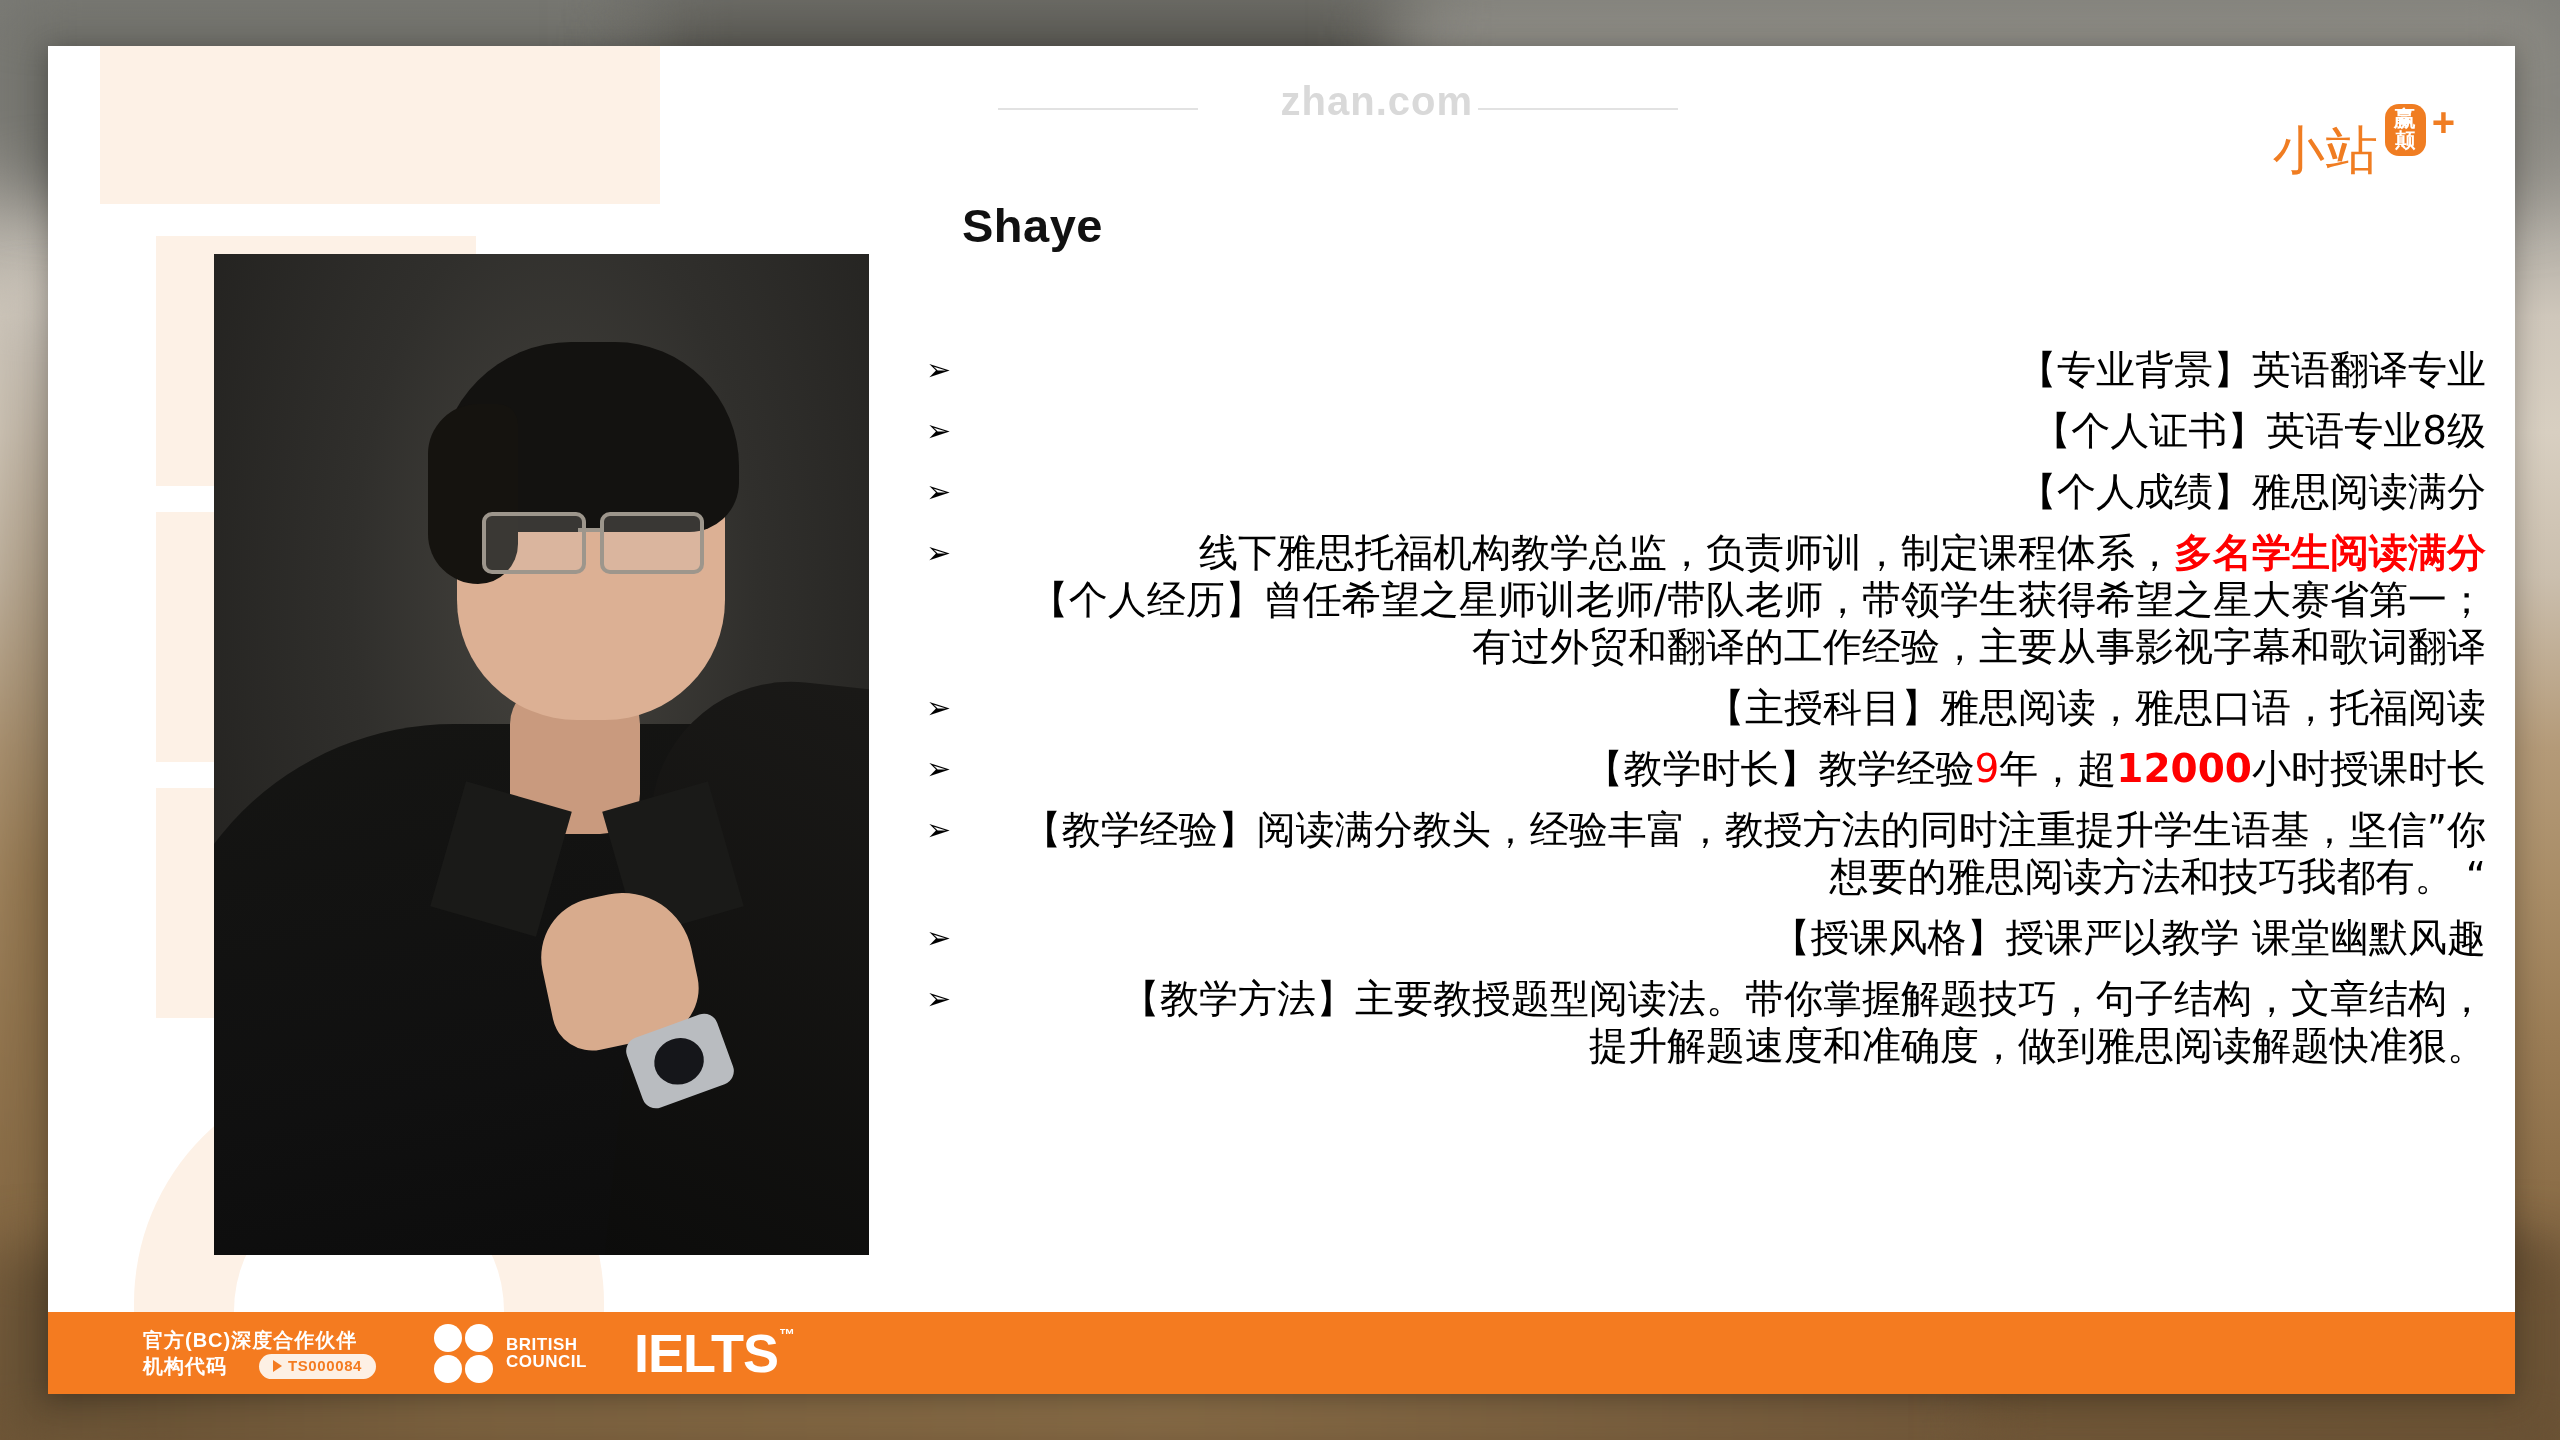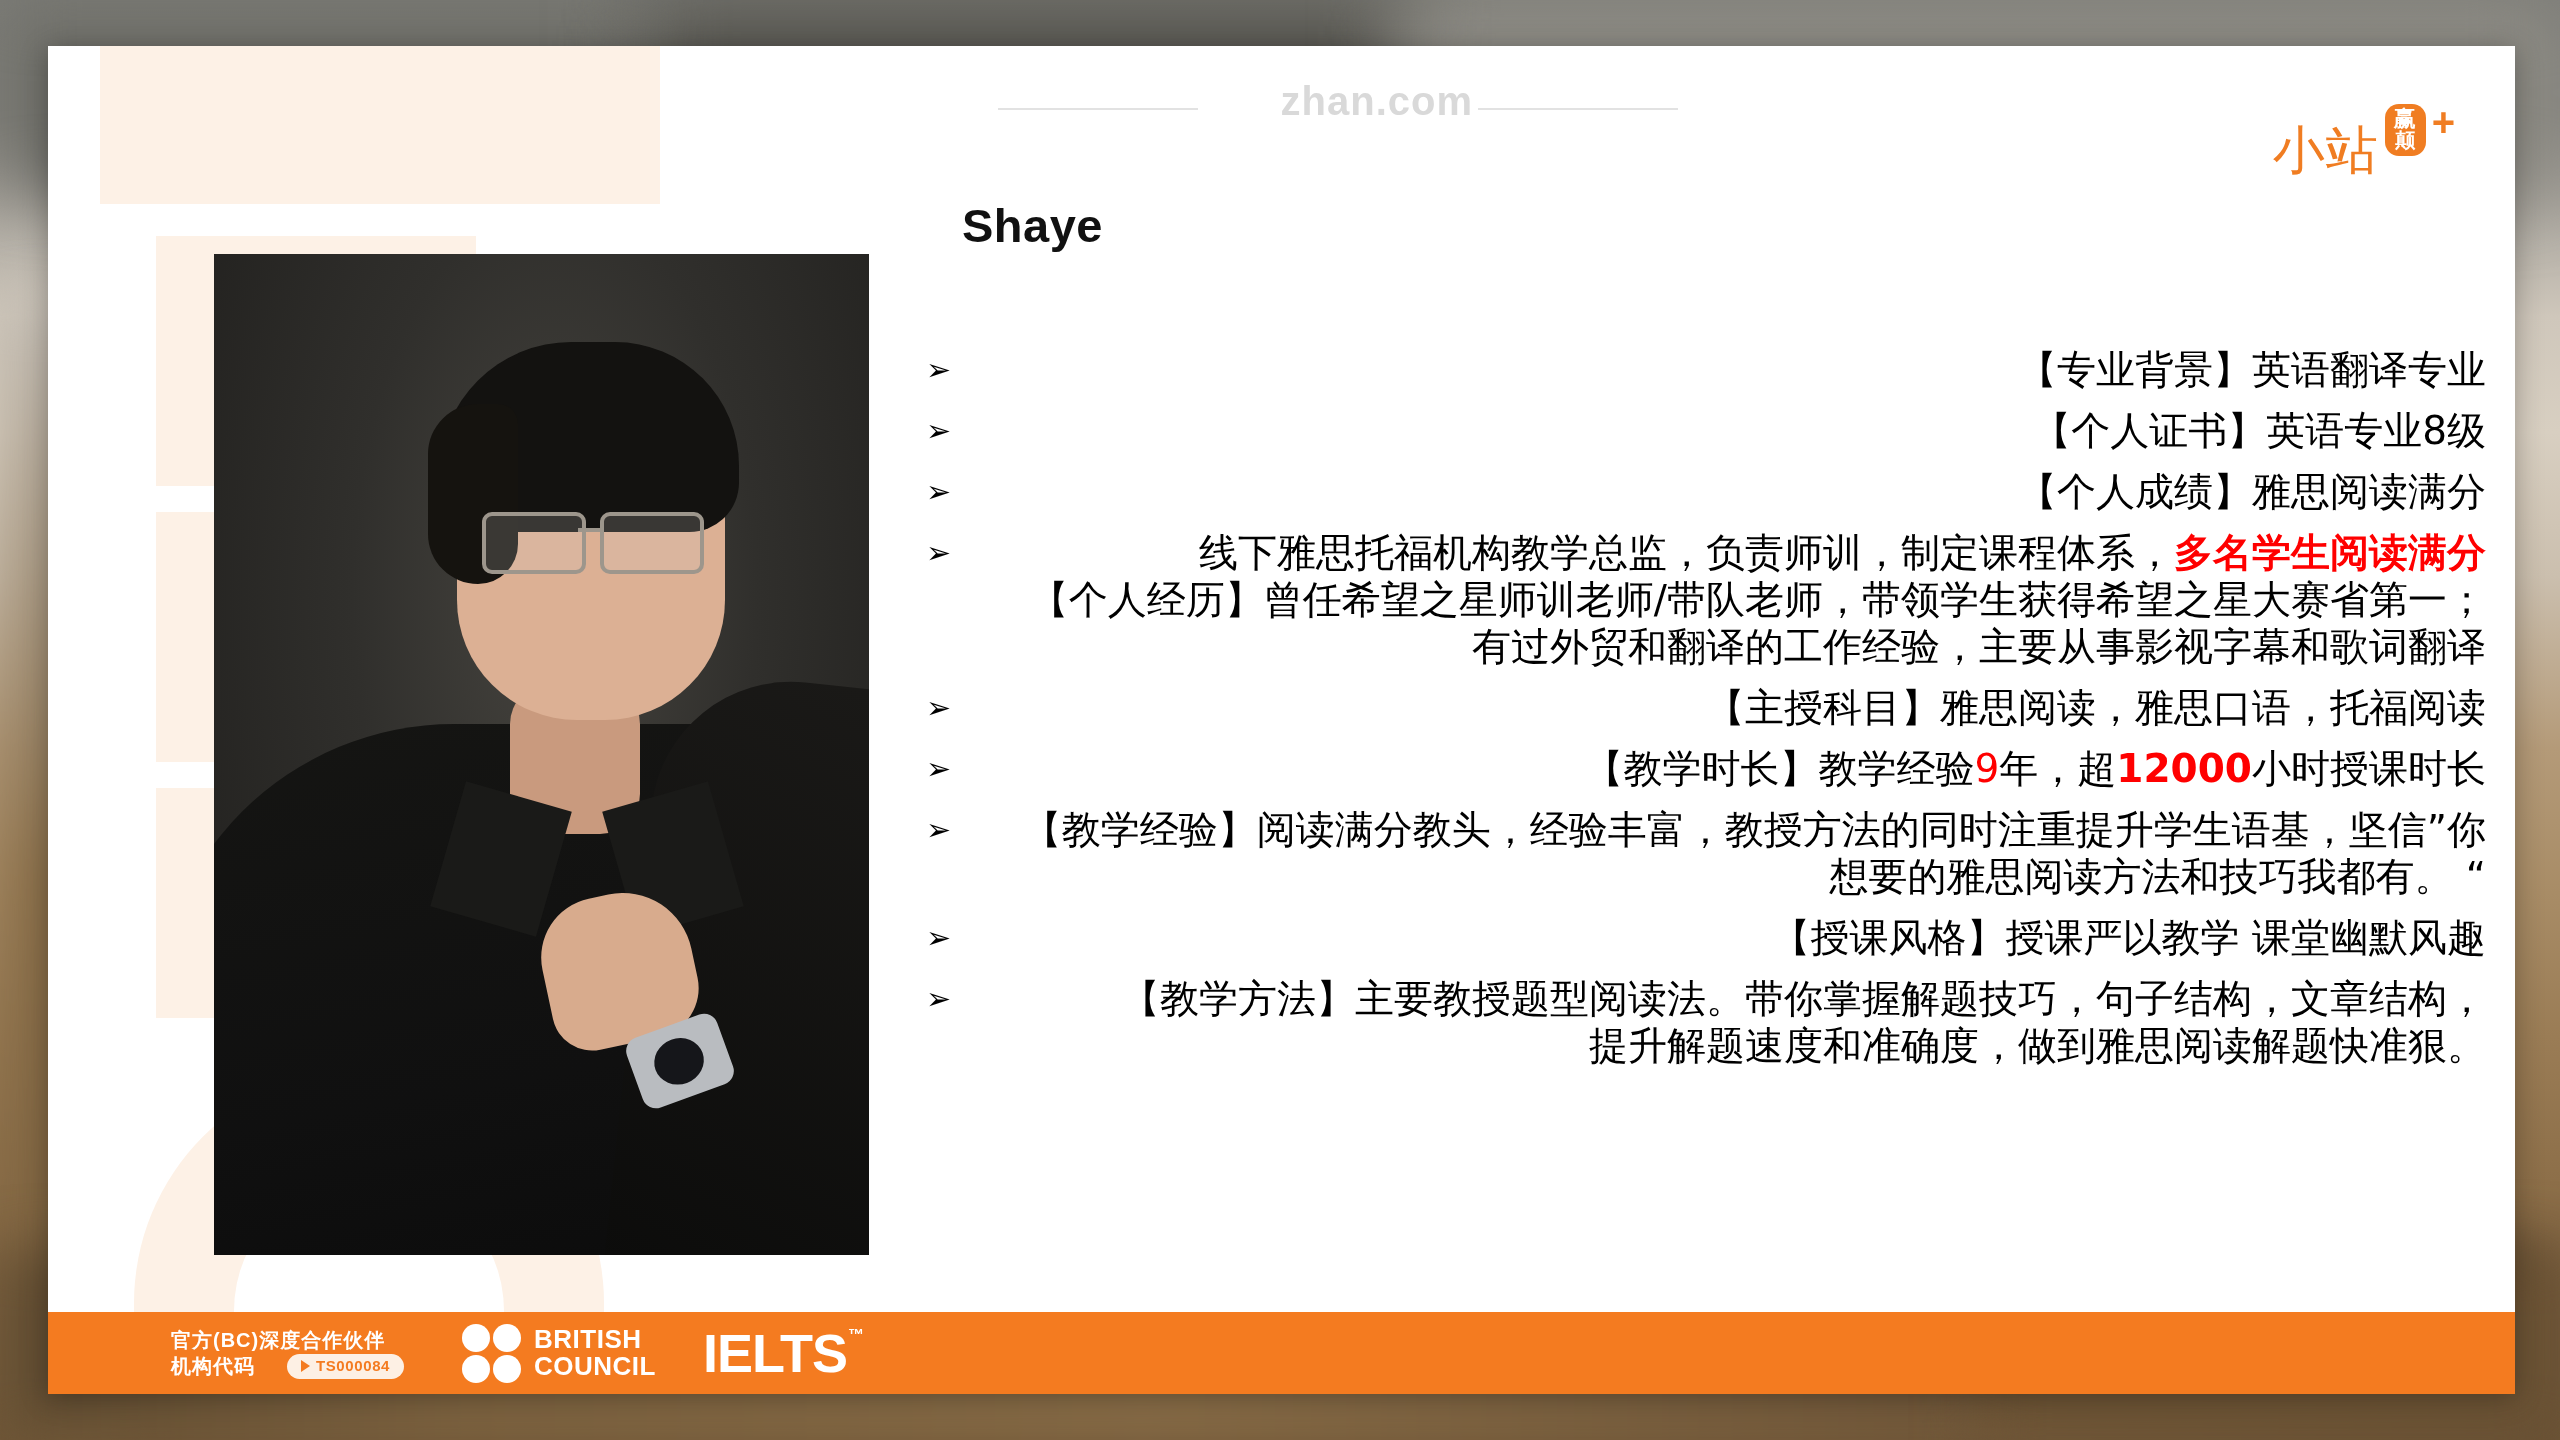--- a/index.html
+++ b/index.html
@@ -237,21 +237,21 @@
   }
   .bline.indent { padding-left: 162px; }
   .hl-red   { color: #ff0000; }
   .hl-red-b { color: #ff0000; font-weight: bold; }
 
   
   #footer {
     position: absolute; left: 0; bottom: 0;
     width: 2467px; height: 82px;
     background: #f47b20;
-    display: flex; align-items: center; padding-left: 28px;
+    display: flex; align-items: center;
   }
   #footer .partner-text {
     margin-left: 95px;
     color: #ffffff;
     font-size: 20px; font-weight: bold; line-height: 1.32;
     letter-spacing: 1px;
   }
   #footer .code-row { display: flex; align-items: center; gap: 32px; }
   #footer .code-pill {
     background: #fdf0e4; color: #f47b20;
@@ -274,21 +274,21 @@
     display: grid;
     grid-template-columns: 28px 28px;
     grid-template-rows: 28px 28px;
     gap: 3px;
   }
   #bc-logo .dots span {
     display: block; width: 28px; height: 28px;
     background: #ffffff; border-radius: 50%;
   }
   #bc-logo .bc-text {
-    color: #ffffff; font-size: 26px; font-weight: bold;
+    color: #ffffff; font-size: 17px; font-weight: bold;
     line-height: 1.02; letter-spacing: .5px;
   }
   #ielts-logo {
     margin-left: 47px;
     color: #ffffff;
     font-size: 54px; font-weight: bold; letter-spacing: -1px;
     position: relative;
   }
   #ielts-logo .tm {
     position: absolute; top: 4px; right: -16px;

